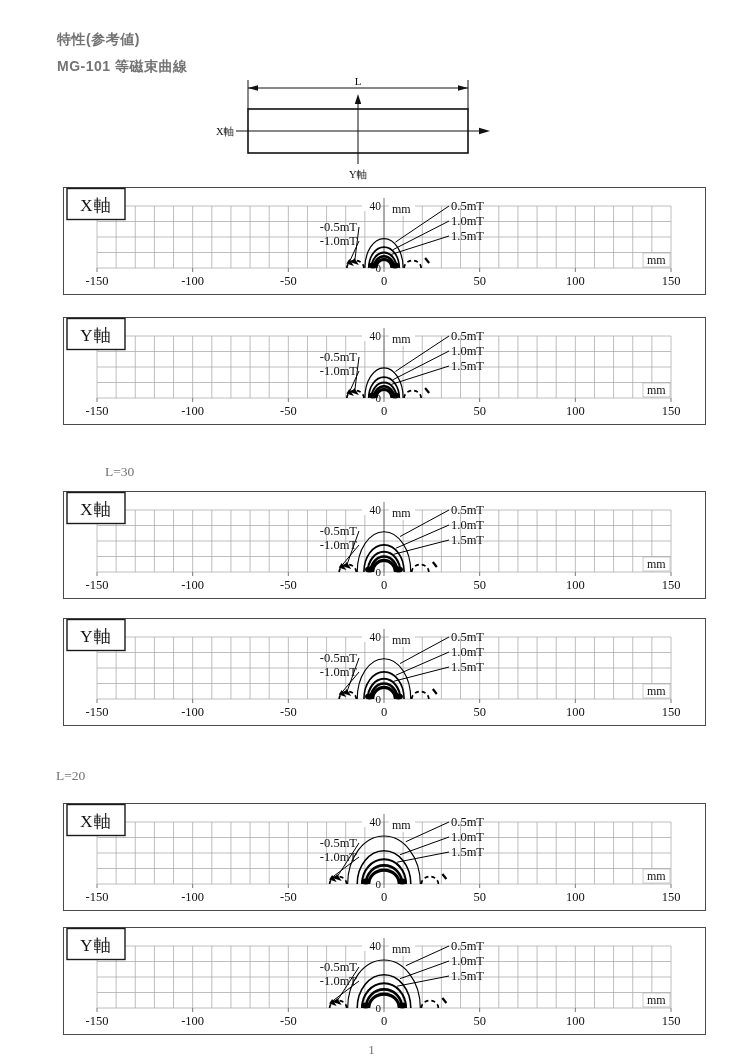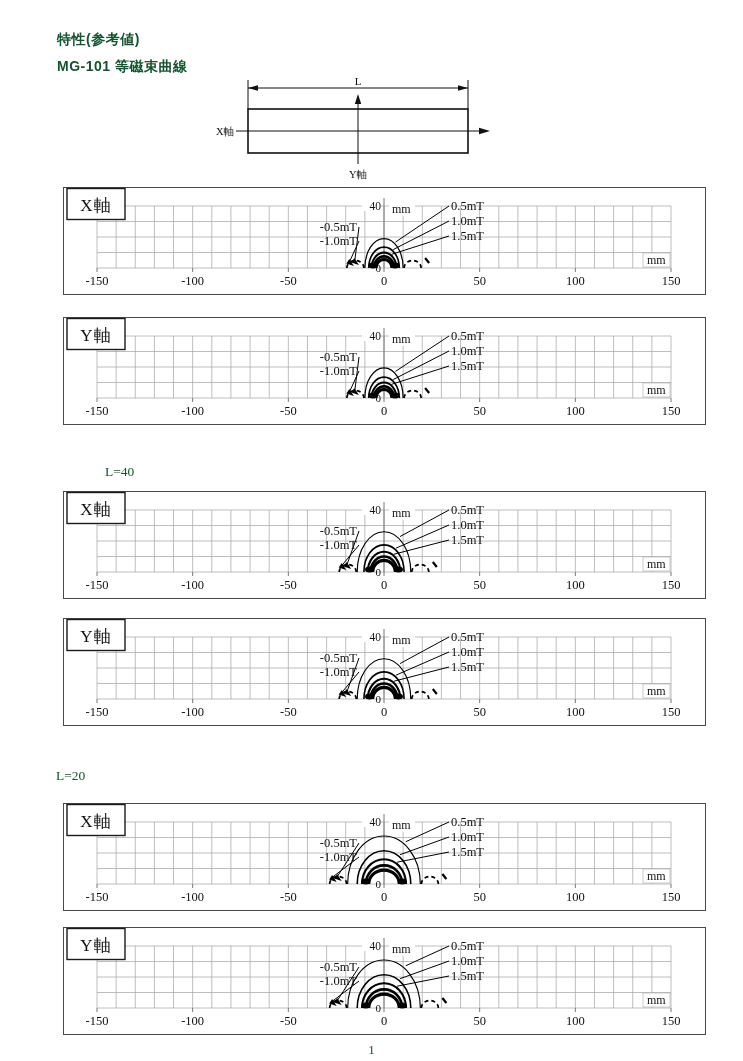--- a/index.html
+++ b/index.html
@@ -1,17 +1,17 @@
 <!DOCTYPE html>
 <html><head>
 <meta charset="utf-8">
 <style>
   html,body{margin:0;padding:0;background:#e8e8e8;}
   .page{position:relative;width:743px;height:1061px;background:#ffffff;overflow:hidden;
-        font-family:"Liberation Serif","DejaVu Serif",serif;color:#14532d;}
+        font-family:"Liberation Serif","DejaVu Serif",serif;color:#737373;}
   .abs{position:absolute;}
   .title{font-family:"Liberation Sans","DejaVu Sans",sans-serif;font-weight:bold;font-size:14px;letter-spacing:.5px;}
   .t1{left:57px;top:31px;}
   .t2{left:57px;top:58px;}
   .seclabel{font-size:13.5px;}
   .s1{left:113px;top:163px;margin-top:26px;}
   .s2{left:105px;top:464px;}
   .s3{left:56px;top:768px;}
   .diagram{left:200px;top:76px;}
   .chart{position:absolute;left:63px;width:643px;height:108px;}
@@ -43,21 +43,21 @@
     <line x1="36" y1="55" x2="282" y2="55" stroke="#111" stroke-width="1"></line>
     <polygon points="290,55 279,51.8 279,58.2" fill="#111"></polygon>
     <text x="34" y="59" font-size="10.5" text-anchor="end">X軸</text>
 
     <line x1="158" y1="22" x2="158" y2="88" stroke="#111" stroke-width="1"></line>
     <polygon points="158,18 154.8,28 161.2,28" fill="#111"></polygon>
     <text x="158" y="102" font-size="10.5" text-anchor="middle">Y軸</text>
   </svg>
 
   <div class="abs seclabel s1">L=10</div>
-  <div class="abs seclabel s2">L=40</div>
+  <div class="abs seclabel s2">L=30</div>
   <div class="abs seclabel s3">L=20</div>
 
   <div class="chart c1">
       <svg viewBox="0 0 643 108" width="643" height="108">
         <rect x="0.5" y="0.5" width="642" height="107" fill="#fff" stroke="#4a4a4a" stroke-width="1"></rect>
         <g stroke="#a8a8a8" stroke-width="0.75">
           <line x1="34" y1="19" x2="34" y2="81"></line>
           <line x1="53.13333333333333" y1="19" x2="53.13333333333333" y2="81"></line>
           <line x1="72.26666666666667" y1="19" x2="72.26666666666667" y2="81"></line>
           <line x1="91.4" y1="19" x2="91.4" y2="81"></line>

